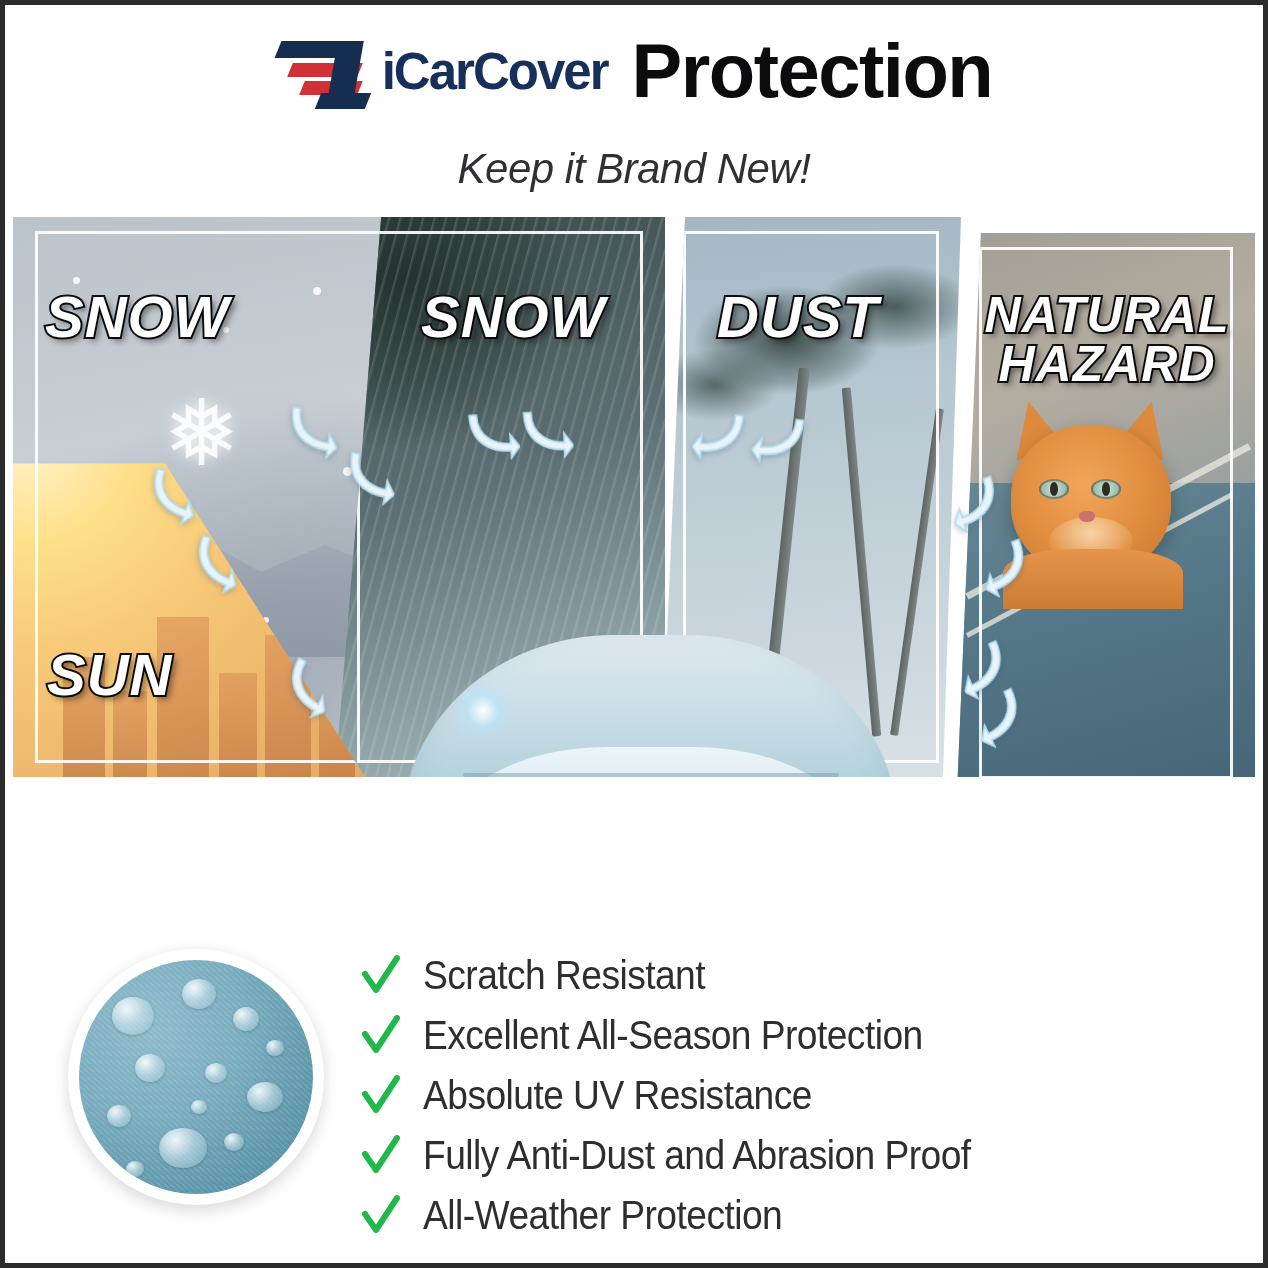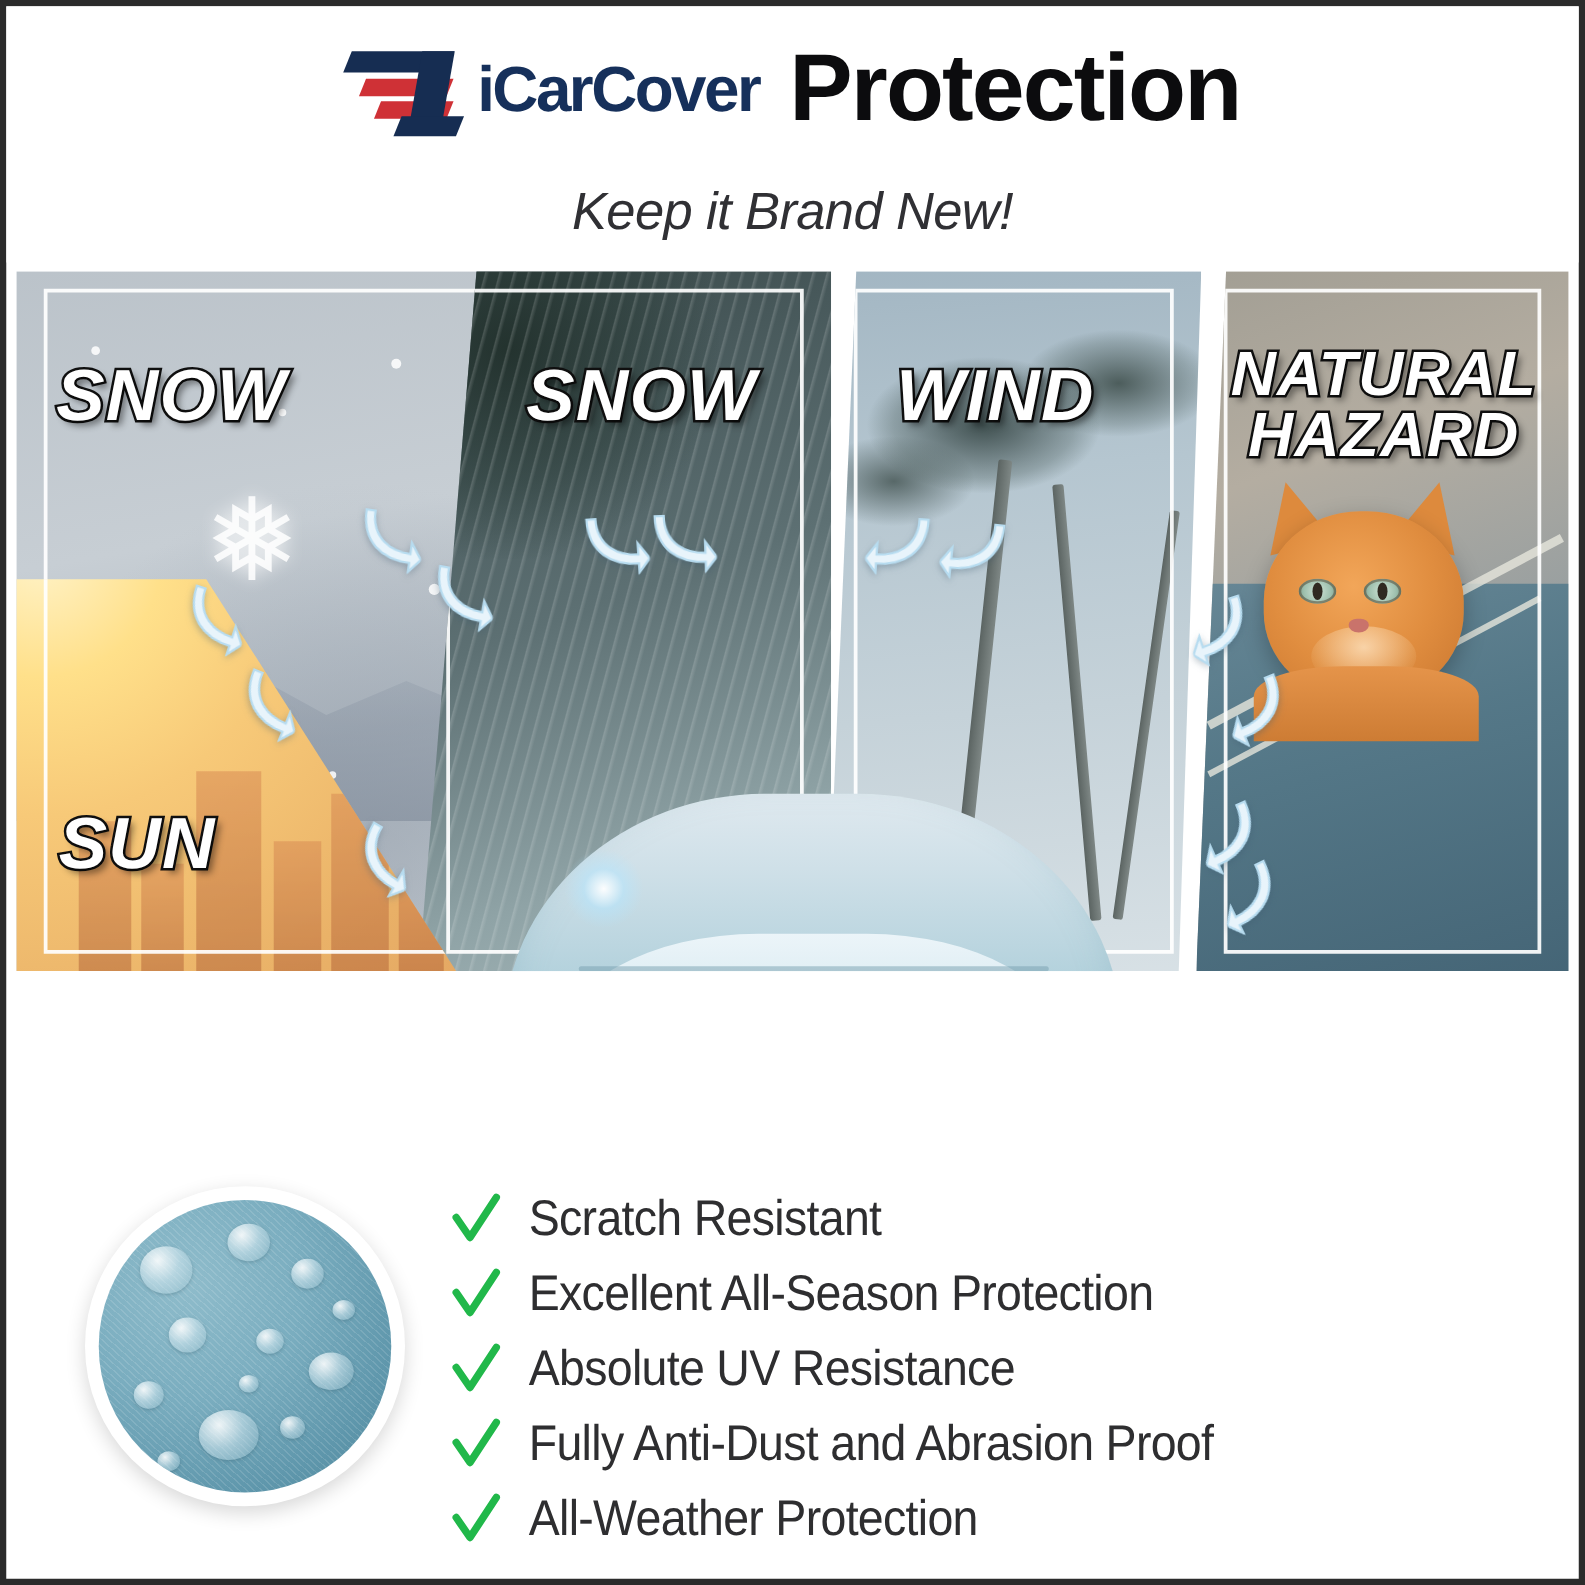--- a/index.html
+++ b/index.html
@@ -256,20 +256,21 @@
     position: absolute;
     background: linear-gradient(to right, #5b6462, #7e8785);
     border-radius: 2px;
   }
   #label-wind { left: 56px; top: 72px; }
 
   
   #panel-hazard {
     left: 944px; width: 298px;
     clip-path: polygon(8% 0, 100% 0, 100% 100%, 0 100%);
+    margin-top: 16px;
   }
   #panel-hazard .bg {
     background: linear-gradient(160deg, #9d9a90 0%, #b4ada1 28%, #8e9aa0 58%, #6f8490 100%);
   }
   #label-hazard {
     left: 20px; top: 58px;
     font-size: 50px;
     text-align: center;
     width: 260px;
   }
@@ -542,21 +543,21 @@
       <div class="panel-label" id="label-rain">SNOW</div>
     </div>
 
     <div class="panel" id="panel-wind">
       <div class="bg"></div>
       <div class="palms"></div>
       <div class="trunk" style="left:118px;top:150px;width:11px;height:380px;transform:rotate(6deg);"></div>
       <div class="trunk" style="left:196px;top:170px;width:9px;height:350px;transform:rotate(-5deg);"></div>
       <div class="trunk" style="left:252px;top:190px;width:8px;height:330px;transform:rotate(8deg);"></div>
       <div class="inner-frame"></div>
-      <div class="panel-label" id="label-wind">WIND</div>
+      <div class="panel-label" id="label-wind">DUST</div>
     </div>
 
     <div class="panel" id="panel-hazard">
       <div class="bg"></div>
       <div class="carhood"></div>
       <div class="hl1" style="left:10px;top:360px;width:320px;height:7px;"></div>
       <div class="hl2" style="left:10px;top:400px;width:300px;height:5px;"></div>
       <div class="cat">
         <div class="ear l"></div>
         <div class="ear r"></div>

